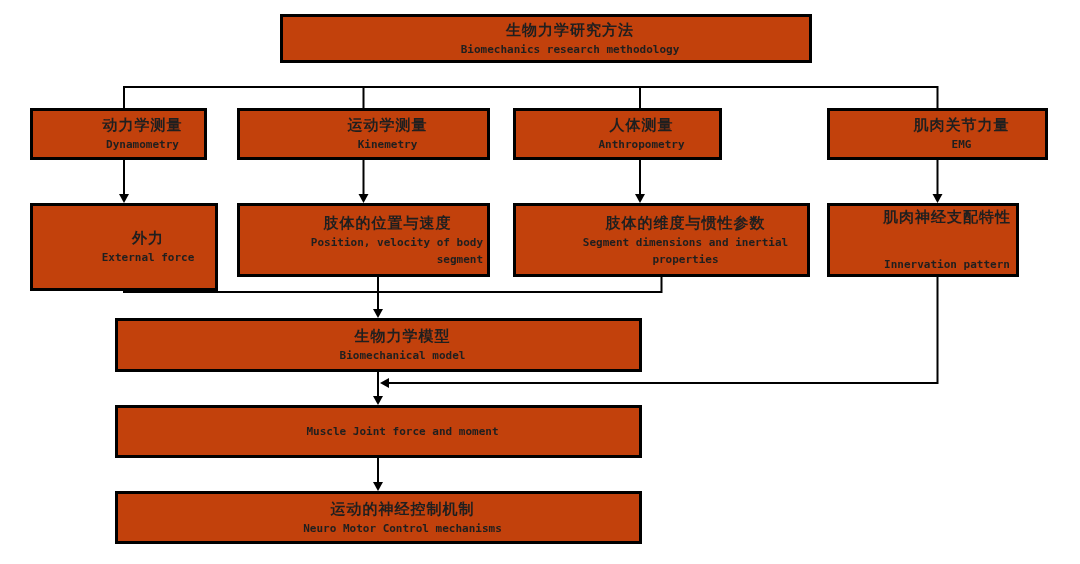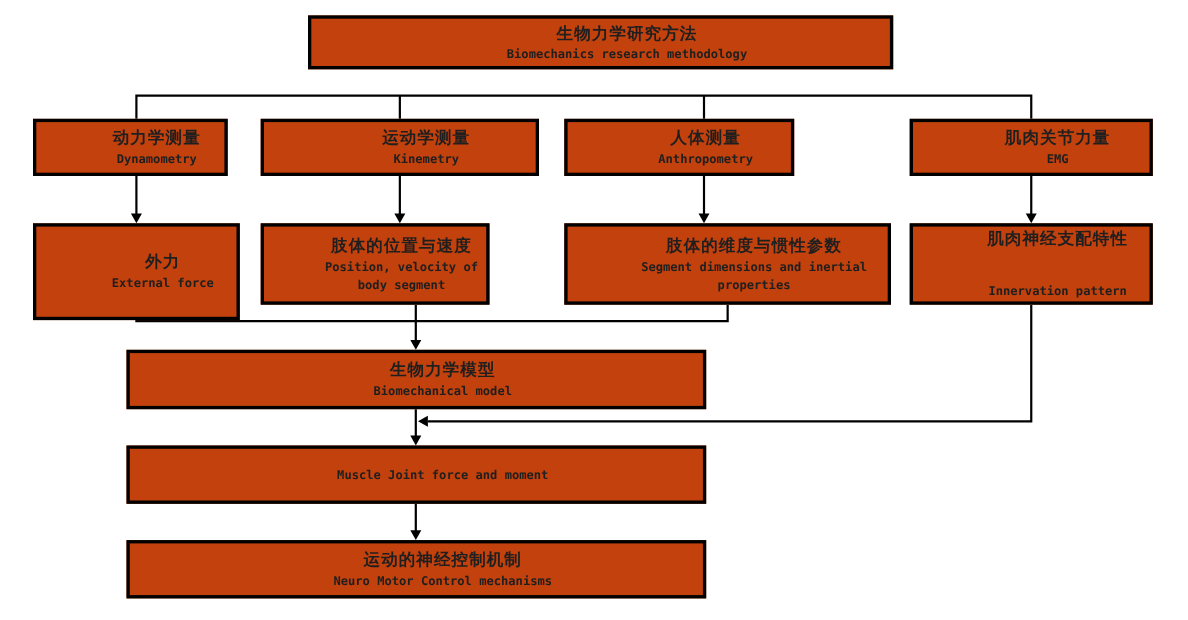--- a/index.html
+++ b/index.html
@@ -38,23 +38,23 @@
     font-weight: bold;
     padding: 0 4px;
   }
   
   .n-root            { left: 280px; top: 14px;  width: 532px; height: 49px; }
   .n-dynamometry     { left: 30px;  top: 108px; width: 177px; height: 52px; justify-content: center; }
   .n-kinemetry       { left: 237px; top: 108px; width: 253px; height: 52px; }
   .n-anthropometry   { left: 513px; top: 108px; width: 209px; height: 52px; }
   .n-emg             { left: 827px; top: 108px; width: 221px; height: 52px; }
   .n-external-force  { left: 30px;  top: 203px; width: 188px; height: 88px; }
-  .n-position-velocity { left: 237px; top: 203px; width: 208px; height: 74px; }
+  .n-position-velocity { left: 237px; top: 203px; width: 253px; height: 74px; text-align: right; }
   .n-segment-dimensions { left: 513px; top: 203px; width: 297px; height: 74px; }
-  .n-innervation     { left: 827px; top: 203px; width: 221px; height: 74px; gap: 28px; }
+  .n-innervation     { left: 827px; top: 203px; width: 192px; height: 74px; gap: 28px; }
   .n-biomech-model   { left: 115px; top: 318px; width: 527px; height: 54px; }
   .n-muscle-joint    { left: 115px; top: 405px; width: 527px; height: 53px; }
   .n-neuro-motor     { left: 115px; top: 491px; width: 527px; height: 53px; }
 </style>
 </head>
 <body>
 
 <div class="stage">
 
   <svg class="connectors" width="1080" height="564" viewBox="0 0 1080 564">

